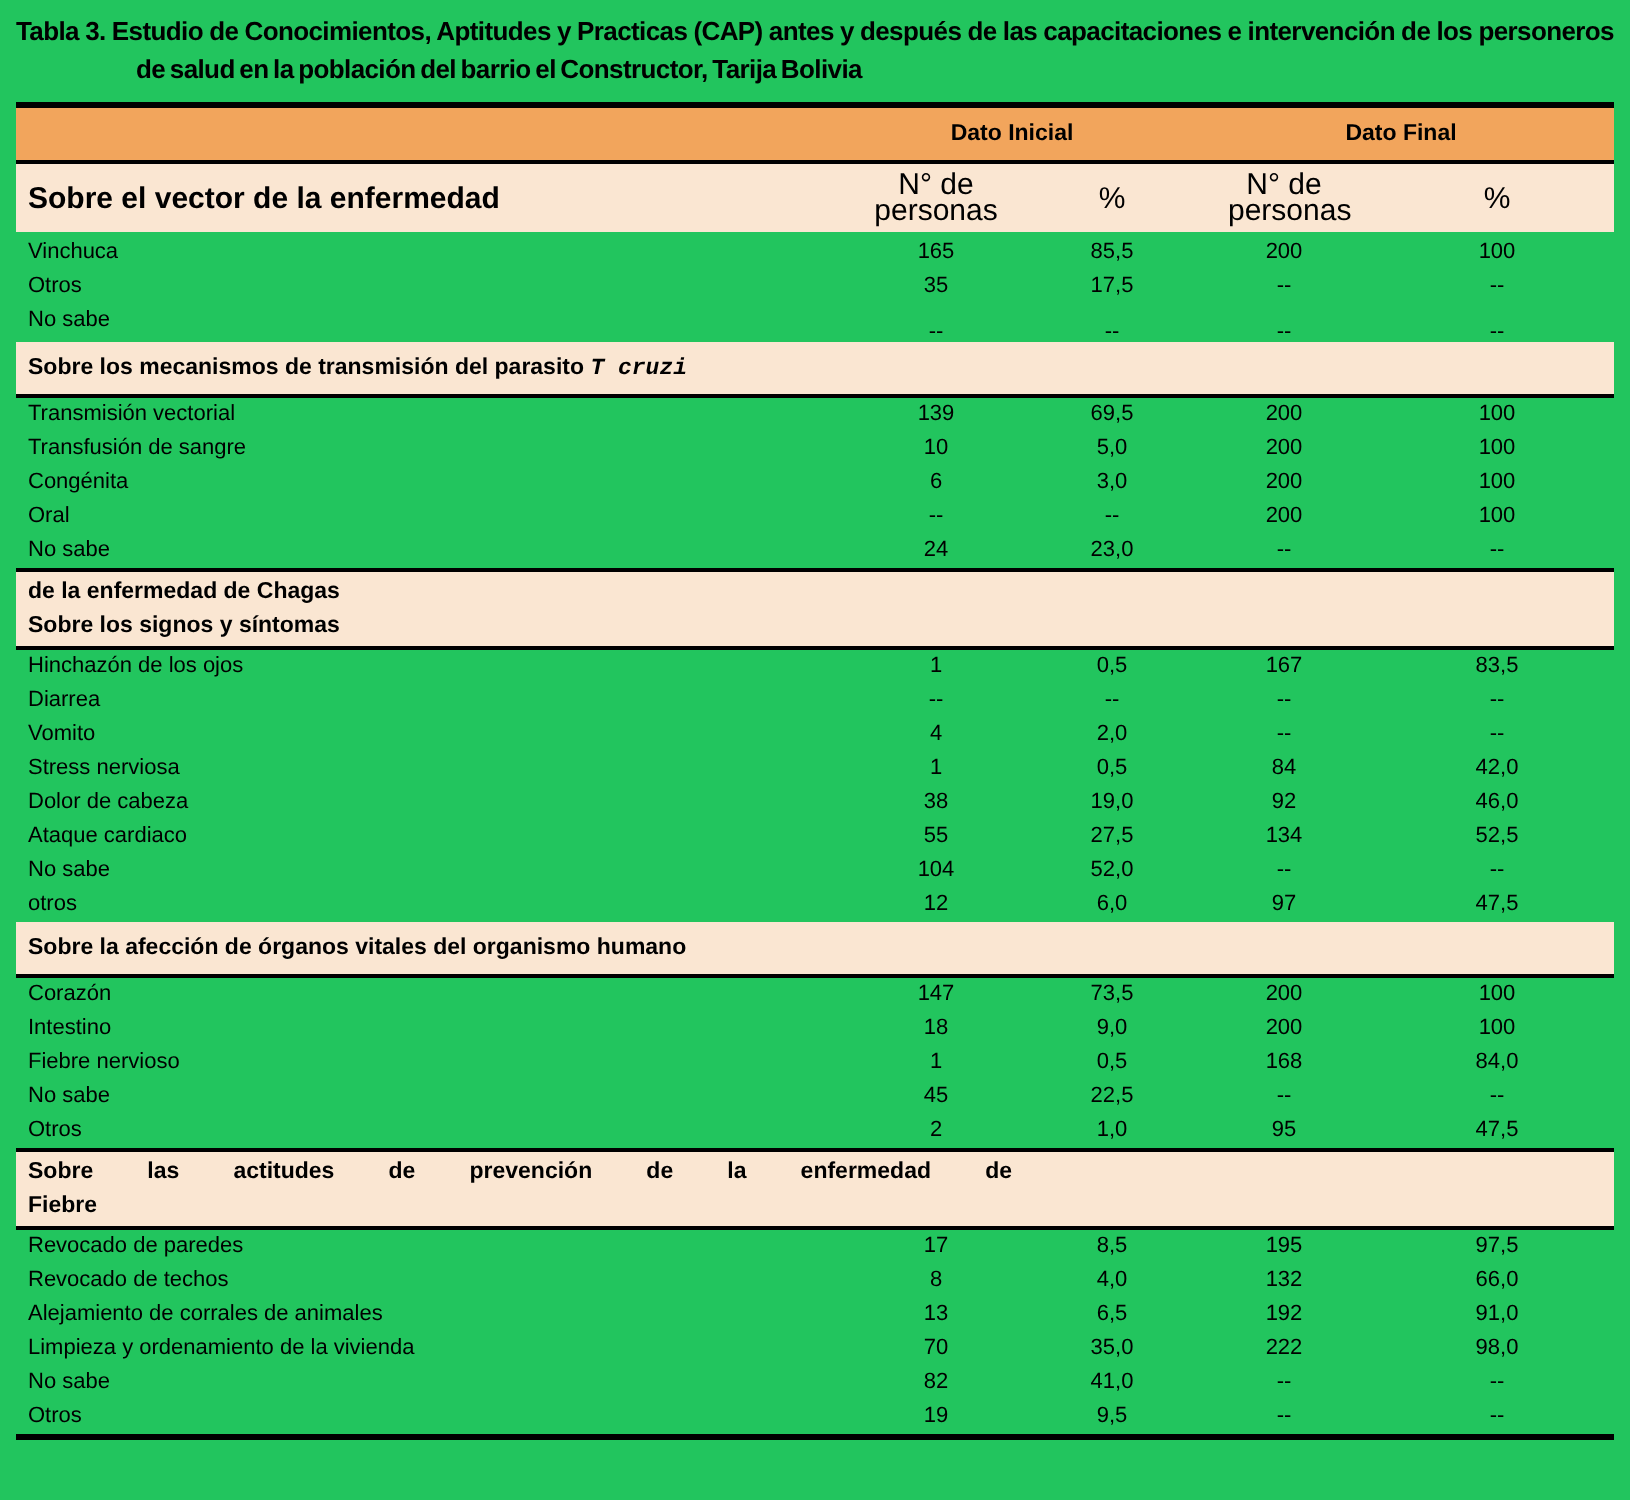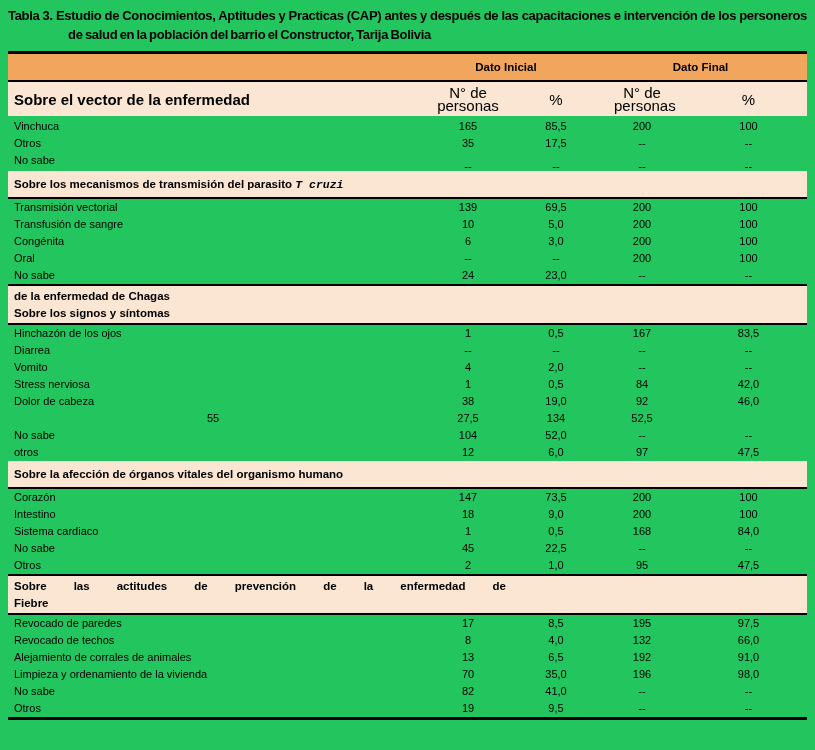--- a/index.html
+++ b/index.html
@@ -175,20 +175,21 @@
             <div class="num">42,0</div>
           </div>
           <div class="grid row">
             <div class="label">Dolor de cabeza</div>
             <div class="num">38</div>
             <div class="num">19,0</div>
             <div class="num">92</div>
             <div class="num">46,0</div>
           </div>
           <div class="grid row">
+            <div class="label">Ataque cardiaco</div>
             <div class="num">55</div>
             <div class="num">27,5</div>
             <div class="num">134</div>
             <div class="num">52,5</div>
           </div>
           <div class="grid row">
             <div class="label">No sabe</div>
             <div class="num">104</div>
             <div class="num">52,0</div>
             <div class="num">--</div>
@@ -215,21 +216,21 @@
             <div class="num">100</div>
           </div>
           <div class="grid row">
             <div class="label">Intestino</div>
             <div class="num">18</div>
             <div class="num">9,0</div>
             <div class="num">200</div>
             <div class="num">100</div>
           </div>
           <div class="grid row">
-            <div class="label">Sistema cardiaco</div>
+            <div class="label">Fiebre nervioso</div>
             <div class="num">1</div>
             <div class="num">0,5</div>
             <div class="num">168</div>
             <div class="num">84,0</div>
           </div>
           <div class="grid row">
             <div class="label">No sabe</div>
             <div class="num">45</div>
             <div class="num">22,5</div>
             <div class="num">--</div>
@@ -268,21 +269,21 @@
             <div class="label">Alejamiento de corrales de animales</div>
             <div class="num">13</div>
             <div class="num">6,5</div>
             <div class="num">192</div>
             <div class="num">91,0</div>
           </div>
           <div class="grid row">
             <div class="label">Limpieza y ordenamiento de la vivienda</div>
             <div class="num">70</div>
             <div class="num">35,0</div>
-            <div class="num">196</div>
+            <div class="num">222</div>
             <div class="num">98,0</div>
           </div>
           <div class="grid row">
             <div class="label">No sabe</div>
             <div class="num">82</div>
             <div class="num">41,0</div>
             <div class="num">--</div>
             <div class="num">--</div>
           </div>
           <div class="grid row">

